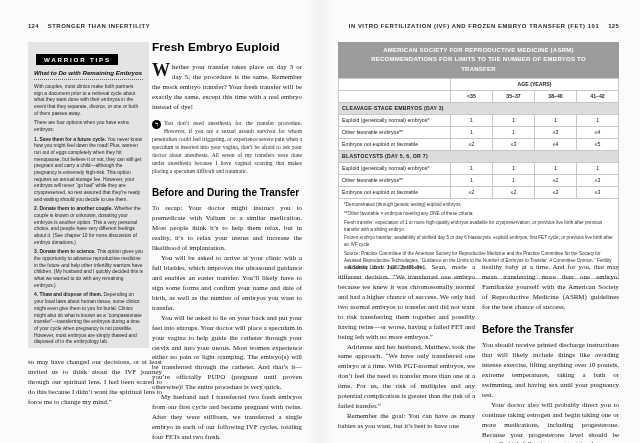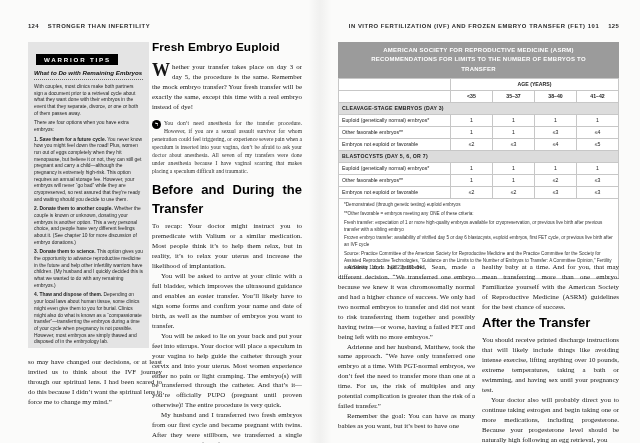--- a/index.html
+++ b/index.html
@@ -32,21 +32,21 @@
   .serif p.ind{text-indent:9px;}
   .lcont{left:28px;top:357px;width:134px;}
   
   .mid{left:152px;top:39px;width:150px;height:404px;overflow:hidden;}
   .h-article{font-size:11.8px;font-weight:bold;letter-spacing:0.1px;margin:0 0 6px;color:#000;}
   .dropcap{float:left;font-family:"Liberation Serif",serif;font-size:18px;line-height:14px;
            font-weight:bold;padding:1px 2px 0 0;}
   .tipbox{margin:7px 0 6px;font-size:5.6px;line-height:1.44;color:#2e2e2e;text-align:justify;}
   .bolt{float:left;width:9px;height:9px;border-radius:50%;background:#000;color:#fff;
         font-size:7px;line-height:9px;text-align:center;margin:1px 3px 1px 0;font-weight:bold;}
-  .h-sub{font-size:13px;font-weight:bold;margin:2px 0 3px;color:#000;}
+  .h-sub{font-size:10px;font-weight:bold;margin:11px 0 3px;color:#000;}
   
   .asrm{left:338px;top:42px;width:281px;background:#fff;}
   .asrm-head{background:#9b9b9b;color:#fff;font-weight:bold;font-size:6px;line-height:1.55;
              text-align:center;padding:4px 16px;letter-spacing:0.25px;}
   table.grid{width:100%;border-collapse:collapse;font-size:5.2px;color:#222;table-layout:fixed;}
   table.grid td{border:1px solid #c7c7c7;padding:2.5px 3px;background:#fff;}
   td.nob{border:none;background:transparent;}
   td.agehdr{text-align:center;font-weight:bold;background:#f2f2f2;}
   td.colhdr{text-align:center;font-weight:bold;}
   tr.sect td{background:#dcdcdc;font-weight:bold;letter-spacing:0.25px;}
@@ -186,16 +186,16 @@
   </div>
 </div>
 
 <div class="abs serif rcol1">
   <p class="ind">Andrea and her husband, Sean, made a different decision. “We transferred one embryo because we knew it was chromosomally normal and had a higher chance of success. We only had two normal embryos to transfer and did not want to risk transferring them together and possibly having twins—or worse, having a failed FET and being left with no more embryos.”</p>
   <p class="ind">Adrienne and her husband, Matthew, took the same approach. “We have only transferred one embryo at a time. With PGT-normal embryos, we don’t feel the need to transfer more than one at a time. For us, the risk of multiples and any potential complication is greater than the risk of a failed transfer.”</p>
   <p class="ind">Remember the goal: You can have as many babies as you want, but it’s best to have one</p>
 </div>
 <div class="abs serif rcol2">
   <p>healthy baby at a time. And for you, that may mean transferring more than one embryo. Familiarize yourself with the American Society of Reproductive Medicine (ASRM) guidelines for the best chance of success.</p>
-  <h2 class="h-sub" style="font-family:'Liberation Sans',sans-serif;">After the Transfer</h2>
+  <h2 class="h-sub" style="font-family:'Liberation Sans',sans-serif;">Before the Transfer</h2>
   <p>You should receive printed discharge instructions that will likely include things like avoiding intense exercise, lifting anything over 10 pounds, extreme temperatures, taking a bath or swimming, and having sex until your pregnancy test.</p>
   <p class="ind">Your doctor also will probably direct you to continue taking estrogen and begin taking one or more medications, including progesterone. Because your progesterone level should be naturally high following an egg retrieval, you</p>
 </div>
 
 </body></html>

